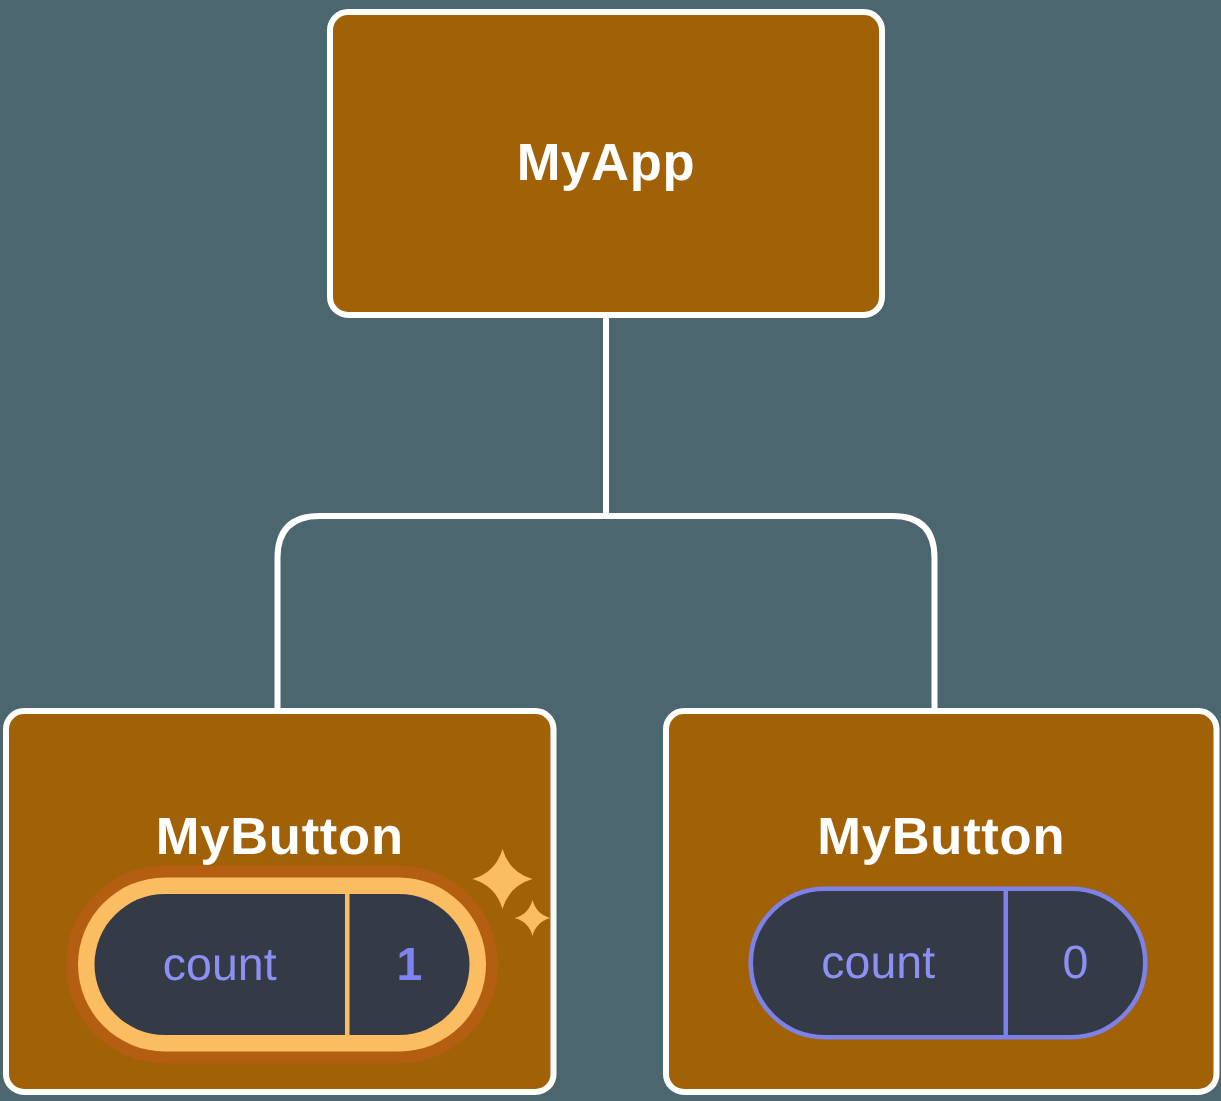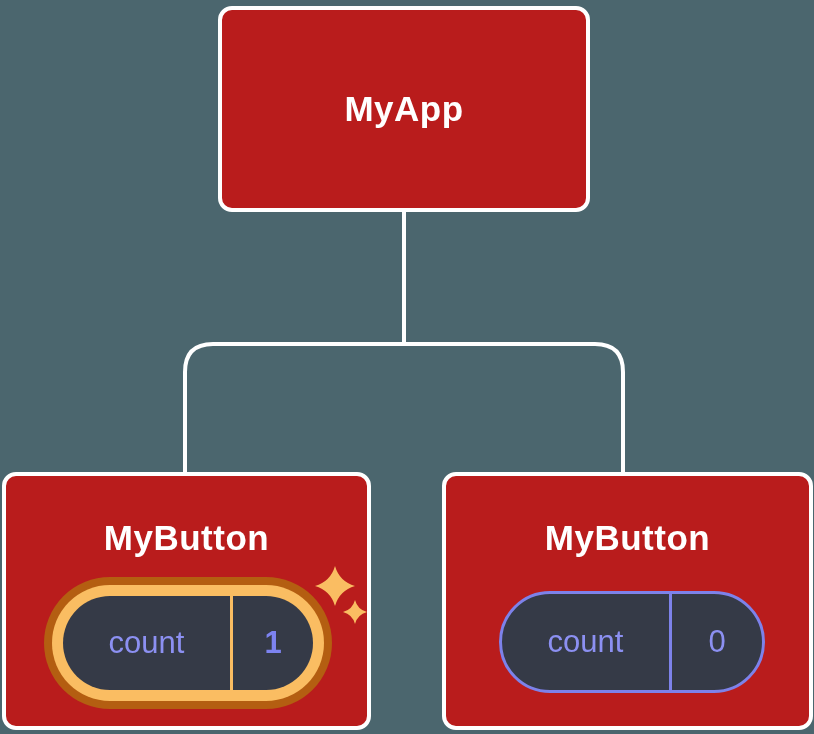--- a/index.html
+++ b/index.html
@@ -3,32 +3,32 @@
 <meta charset="utf-8">
 <style>
   html,body{margin:0;padding:0;background:#4B666E;}
   .canvas{
     position:relative;width:814px;height:734px;overflow:hidden;
     background:#4B666E;
     font-family:"Liberation Sans",sans-serif;
   }
   .connector-svg{position:absolute;left:0;top:0;width:814px;height:734px;}
   .node{
-    position:absolute;background:#b91c1c;border:4px solid #FFFFFF;
+    position:absolute;background:#a16207;border:4px solid #FFFFFF;
     border-radius:14px;box-sizing:border-box;
   }
   .node-root{left:218px;top:6px;width:372px;height:206px;
     display:flex;align-items:center;justify-content:center;}
   .node-child-left{left:2px;top:472px;width:369px;height:258px;}
   .node-child-right{left:442px;top:472px;width:371px;height:258px;}
   .node-title{
     color:#FFFFFF;font-size:35px;font-weight:700;letter-spacing:0.5px;
     text-align:center;white-space:nowrap;
   }
-  .child-title{position:absolute;left:0;right:0;top:42px;}
+  .child-title{position:absolute;left:0;right:0;top:62px;}
   
   .pill-outer{
     position:absolute;left:38px;top:101px;width:288px;height:132px;
     box-sizing:border-box;background:#B45E11;border-radius:999px;padding:8px;
   }
   .pill-mid{
     width:100%;height:100%;box-sizing:border-box;
     background:#FABD62;border-radius:999px;padding:11px;
   }
   .pill-core{

